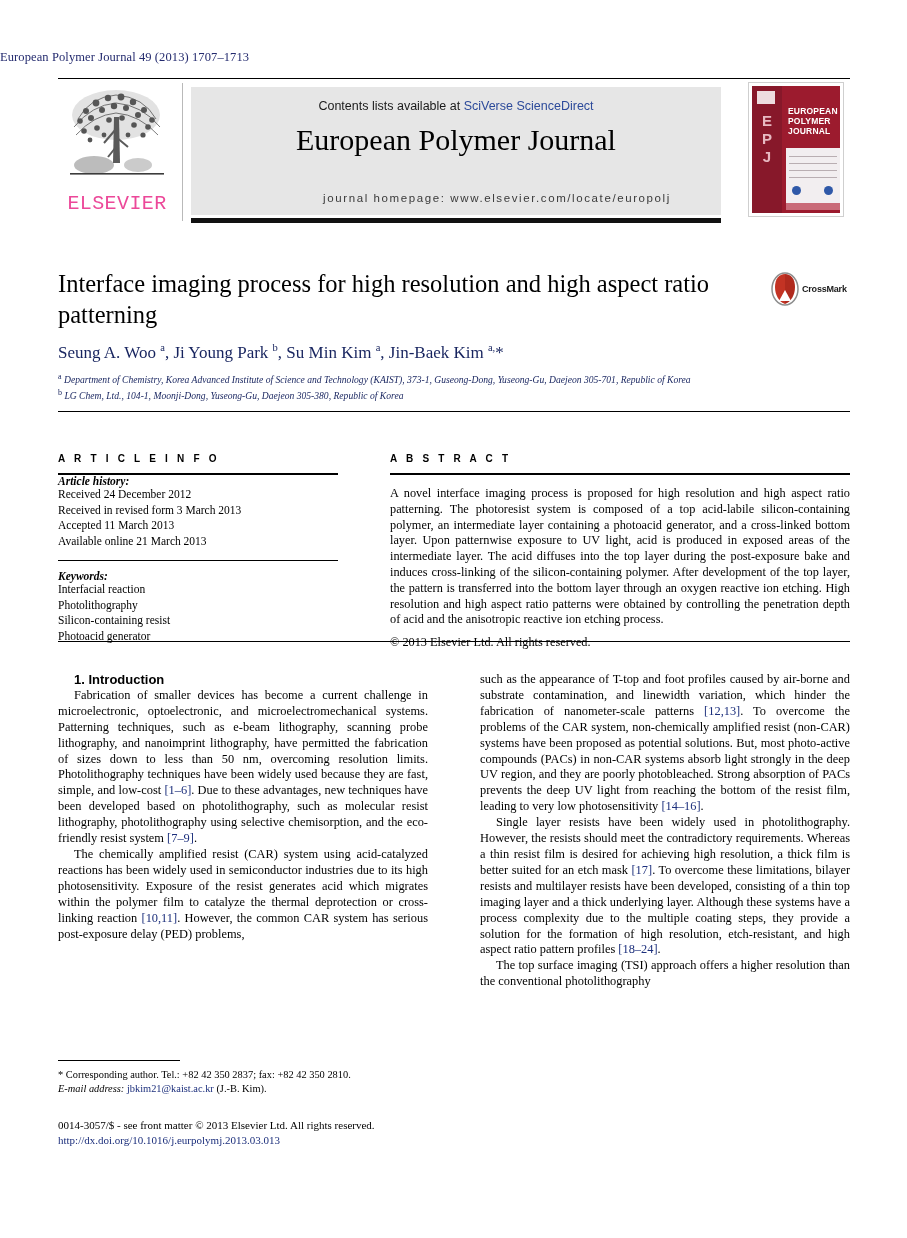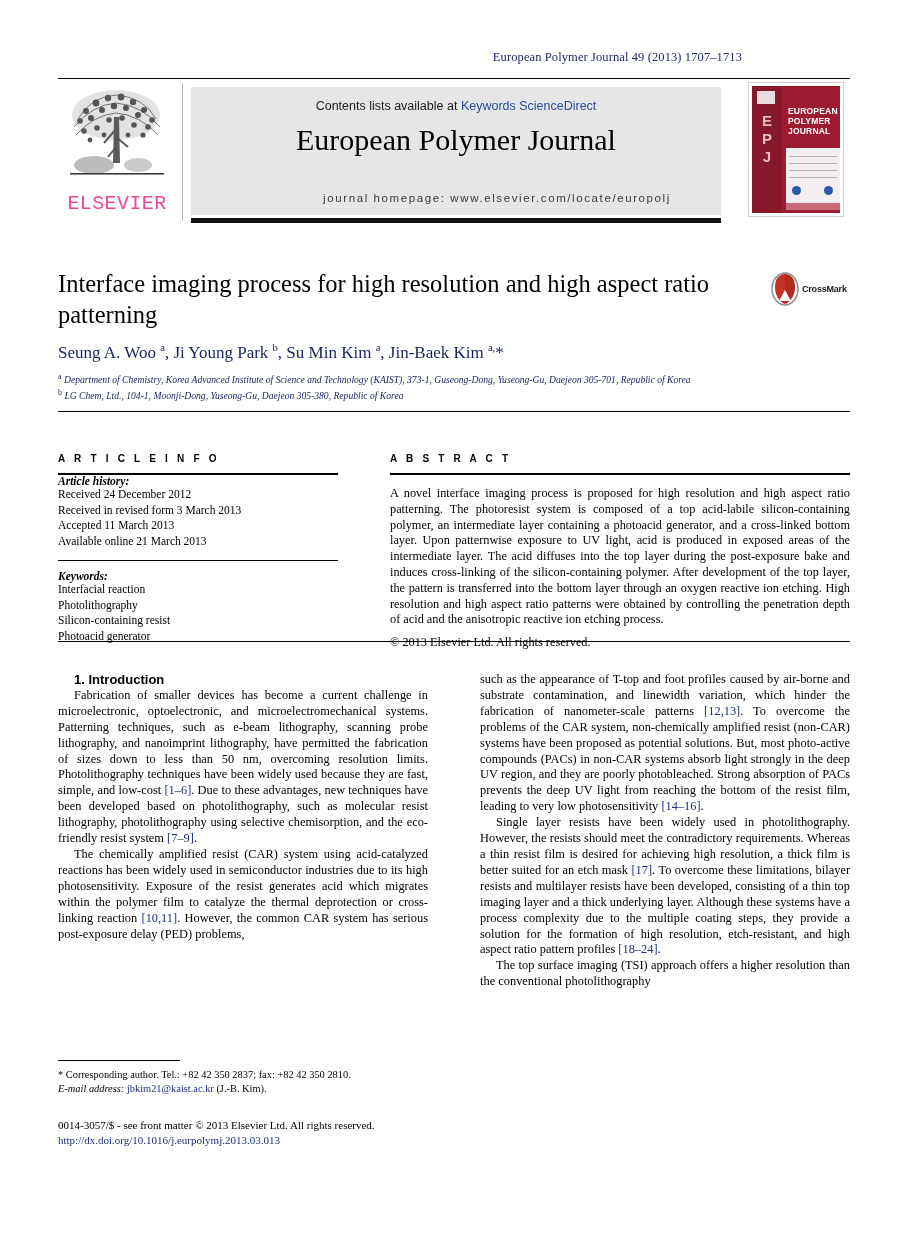--- a/index.html
+++ b/index.html
@@ -20,21 +20,21 @@
     background: #ffffff;
     overflow: hidden;
   }
 
   
   .running-head {
     position: absolute;
     top: 50px;
     left: 0;
     width: 742px;
-    text-align: right;
+    text-align: left;
     font-family: "Liberation Serif", serif;
     font-size: 12.5px;
     color: #232a6e;
     letter-spacing: 0.1px;
   }
 
   
   .masthead {
     position: absolute;
     top: 78px;
@@ -467,21 +467,21 @@
           <ellipse cx="74" cy="80" rx="14" ry="7" fill="#6a6a6a" opacity="0.35"></ellipse>
           <rect x="6" y="88" width="94" height="1.6" fill="#3c3c3c"></rect>
         </g>
       </svg>
       <div class="elsevier-word">ELSEVIER</div>
     </div>
     <div class="logo-divider"></div>
 
     <div class="journal-band">
       <div class="contents-line">
-        <span>Contents lists available at </span><span class="sd">Keywords ScienceDirect</span>
+        <span>Contents lists available at </span><span class="sd">SciVerse ScienceDirect</span>
       </div>
       <div class="journal-title">European Polymer Journal</div>
       <div class="homepage-line">journal homepage: www.elsevier.com/locate/europolj</div>
     </div>
     <div class="band-bottom-rule"></div>
 
     <div class="cover">
       <div class="cover-inner">
         <div class="cover-strip"></div>
         <div class="cover-smallbox"></div>

